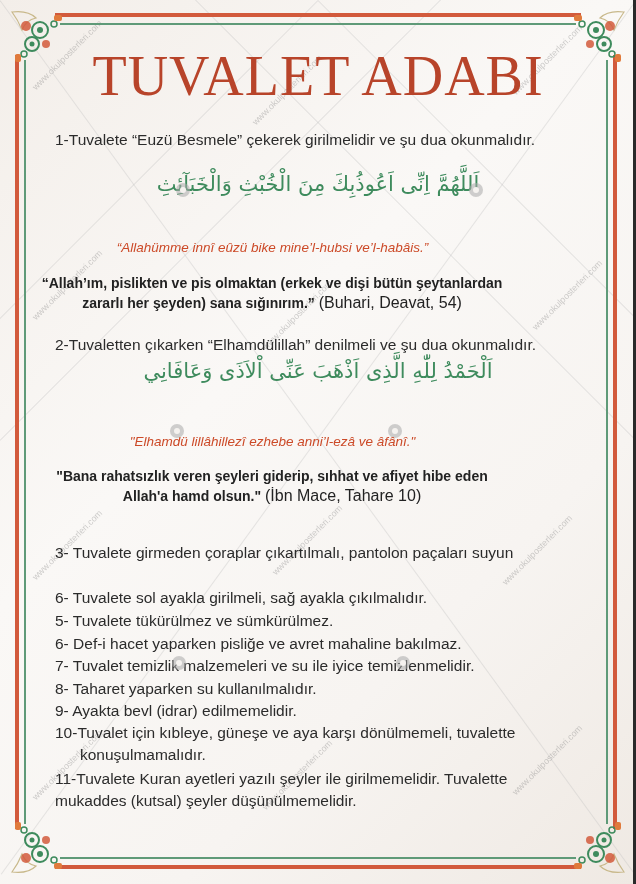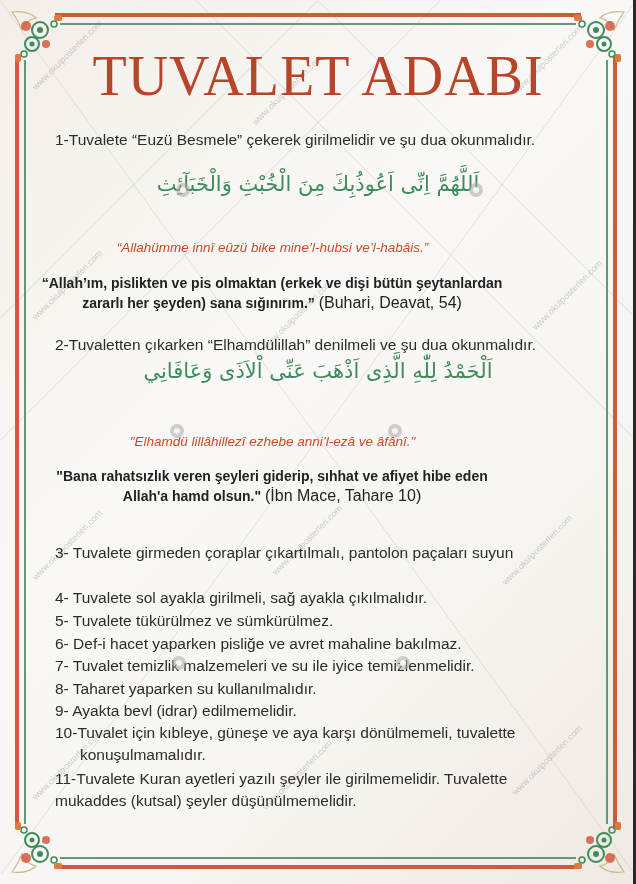--- a/index.html
+++ b/index.html
@@ -157,21 +157,21 @@
 <span class="cam" style="left:388px;top:424px;"></span>
 <div class="translit" style="top:434px;">"Elhamdü lillâhillezî ezhebe anni’l-ezâ ve âfânî."</div>
 <div class="meaning" style="top:467px;">
   <div>"Bana rahatsızlık veren şeyleri giderip, sıhhat ve afiyet hibe eden</div>
   <div><span>Allah'a hamd olsun."</span> <span class="src">(İbn Mace, Tahare 10)</span></div>
 </div>
 
 <div class="list-item" style="top:543px;">
   <div>3-  Tuvalete girmeden çoraplar çıkartılmalı, pantolon paçaları suyun</div>
 </div>
-<div class="list-item" style="top:588px;">4-  Tuvalete sol ayakla girilmeli, sağ ayakla çıkılmalıdır.</div>
+<div class="list-item" style="top:588px;">6-  Tuvalete sol ayakla girilmeli, sağ ayakla çıkılmalıdır.</div>
 <div class="list-item" style="top:611px;">5-  Tuvalete tükürülmez ve sümkürülmez.</div>
 <div class="list-item" style="top:634px;">6-  Def-i hacet yaparken pisliğe ve avret mahaline bakılmaz.</div>
 <div class="list-item" style="top:656px;">7-  Tuvalet temizlik malzemeleri ve su ile iyice temizlenmelidir.</div>
 <span class="cam" style="left:172px;top:656px;"></span>
 <span class="cam" style="left:396px;top:656px;"></span>
 <div class="list-item" style="top:679px;">8-  Taharet yaparken su kullanılmalıdır.</div>
 <div class="list-item" style="top:701px;">9-  Ayakta bevl (idrar) edilmemelidir.</div>
 <div class="list-item" style="top:723px;">
   <div>10-Tuvalet için kıbleye, güneşe ve aya karşı dönülmemeli, tuvalette</div>
   <div style="padding-left:25px;margin-top:3px;">konuşulmamalıdır.</div>

